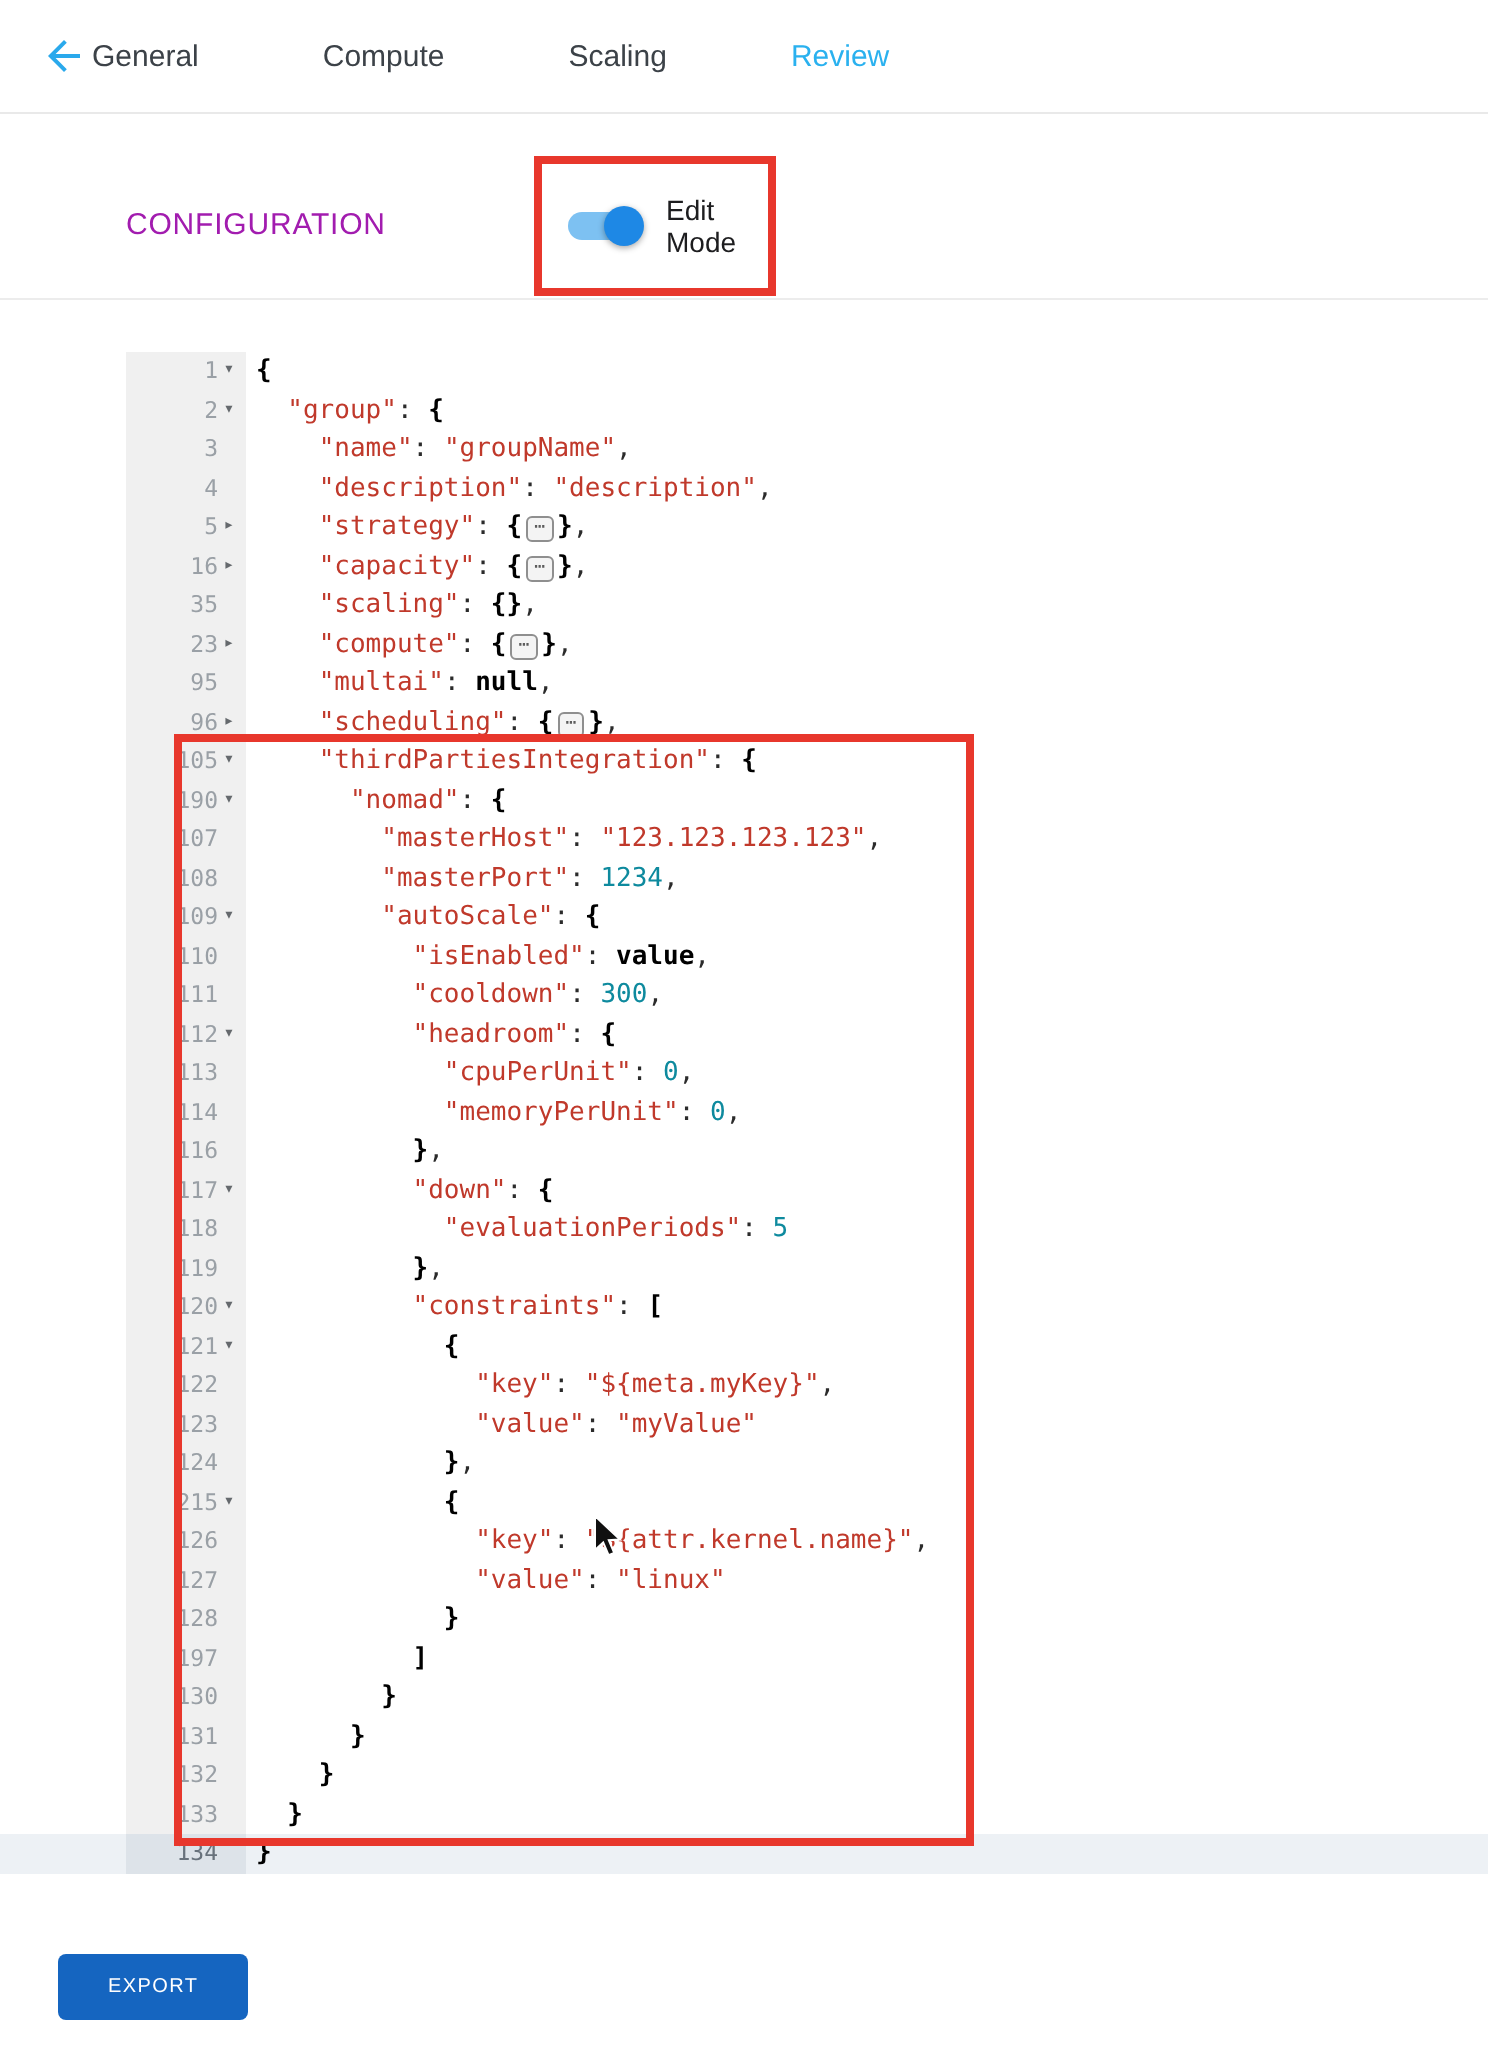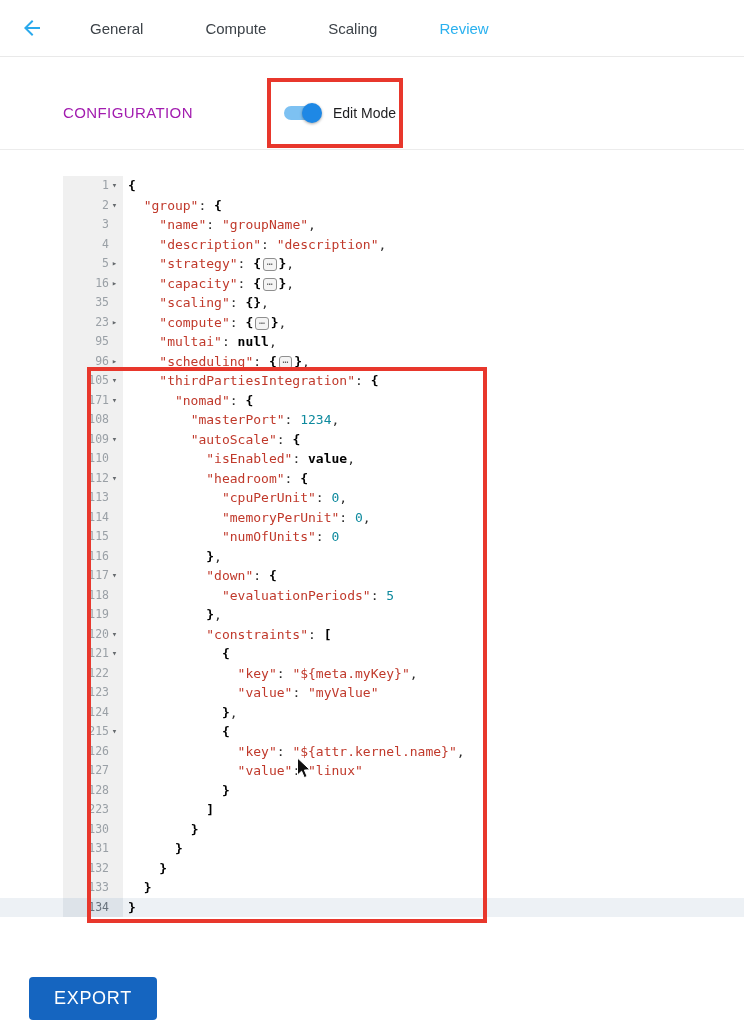--- a/index.html
+++ b/index.html
@@ -1,28 +1,28 @@
 <!DOCTYPE html>
 <html><head>
 <meta charset="utf-8">
 <style>
   * { margin:0; padding:0; box-sizing:border-box; }
   html,body { width:744px; height:1024px; background:#fff; font-family:"Liberation Sans",sans-serif; position:relative; overflow:hidden; }
 
   
   .nav { height:57px; display:flex; align-items:center; border-bottom:1px solid #e9e9e9; padding-left:18px; }
   .back { width:28px; height:28px; display:flex; align-items:center; justify-content:center; cursor:pointer; }
-  .tabs { display:flex; margin-left:44px; column-gap:62px; }
+  .tabs { display:flex; column-gap:62px; }
   .tab { font-size:15px; color:#3c4248; font-weight:500; cursor:pointer; }
   .tab.active { color:#2ab1ef; }
 
   
   .config-row { position:relative; height:93px; border-bottom:1px solid #ececec; }
   .config-title { position:absolute; left:63px; top:47px; font-size:15px; color:#a21caf; letter-spacing:.4px; }
-  .edit-annotation { position:absolute; left:267px; top:21px; width:136px; height:70px; border:4px solid #e8372c; display:flex; align-items:center; padding-left:13px; gap:13px; }
+  .edit-annotation { position:absolute; left:267px; top:21px; width:121px; height:70px; border:4px solid #e8372c; display:flex; align-items:center; padding-left:13px; gap:13px; }
   .switch { position:relative; width:36px; height:20px; cursor:pointer; flex:0 0 36px; }
   .switch .track { position:absolute; left:0; top:3px; width:36px; height:14px; border-radius:7px; background:#7dc1f2; }
   .switch .knob { position:absolute; right:-2px; top:0; width:20px; height:20px; border-radius:50%; background:#1e88e5; box-shadow:0 1px 3px rgba(0,0,0,.35); }
   .edit-label { font-size:14px; color:#1d1d1f; font-weight:500; }
 
   
   .editor { position:relative; margin-top:26px; font-family:"DejaVu Sans Mono",monospace; font-size:13px; }
   .line { display:flex; height:19.5px; line-height:19.5px; white-space:pre; padding-left:63px; }
   .gut { flex:0 0 60px; background:#f0f0f0; color:#9aa0a6; font-size:11.5px; display:flex; justify-content:flex-end; align-items:center; padding-right:3px; }
   .fold { width:11px; font-size:9px; color:#65696d; text-align:center; cursor:pointer; }
@@ -32,21 +32,21 @@
   .tk-n { color:#0e8a9e; }
   .tk-b { color:#000; font-weight:bold; }
   .tk-p { color:#000; font-weight:bold; }
   .tk-t { color:#2b2b2b; }
   .widget { display:inline-block; border:1px solid #8f8f8f; border-radius:3px; background:#f4f4f4; color:#5c5c5c; font-size:9px; line-height:11px; padding:0 3px; margin:0 2px; vertical-align:1px; cursor:pointer; }
   .line.active { background:#edf1f5; }
   .line.active .gut { background:#dde3e9; color:#68727c; }
   .code-annotation { position:absolute; left:87px; top:191px; width:400px; height:556px; border:4px solid #e8372c; pointer-events:none; }
 
   
-  .export-btn { position:absolute; left:29px; top:977px; background:#1565c0; color:#fff; border:none; border-radius:4px; font-family:"Liberation Sans",sans-serif; font-size:18px; font-weight:500; letter-spacing:.7px; padding:11px 25px; cursor:pointer; }
+  .export-btn { position:absolute; left:29px; top:977px; background:#1565c0; color:#fff; border:none; border-radius:4px; font-family:"Liberation Sans",sans-serif; font-size:10px; font-weight:500; letter-spacing:.7px; padding:11px 25px; cursor:pointer; }
 
   
   .cursor { position:absolute; left:296px; top:757px; z-index:10; pointer-events:none; }
 </style>
 </head>
 <body>
 
 <header class="nav">
   <span class="back">
     <svg width="24" height="24" viewBox="0 0 24 24">
@@ -78,42 +78,43 @@
     <div class="line"><span class="gut"><span>2</span><span class="fold">▾</span></span><span class="codeline"><span class="tk-t">  </span><span class="tk-k">"group"</span><span class="tk-t">: </span><span class="tk-p">{</span></span></div>
     <div class="line"><span class="gut"><span>3</span><span class="fold"></span></span><span class="codeline"><span class="tk-t">    </span><span class="tk-k">"name"</span><span class="tk-t">: </span><span class="tk-s">"groupName"</span><span class="tk-t">,</span></span></div>
     <div class="line"><span class="gut"><span>4</span><span class="fold"></span></span><span class="codeline"><span class="tk-t">    </span><span class="tk-k">"description"</span><span class="tk-t">: </span><span class="tk-s">"description"</span><span class="tk-t">,</span></span></div>
     <div class="line"><span class="gut"><span>5</span><span class="fold">▸</span></span><span class="codeline"><span class="tk-t">    </span><span class="tk-k">"strategy"</span><span class="tk-t">: </span><span class="tk-p">{</span><span class="widget">⋯</span><span class="tk-p">}</span><span class="tk-t">,</span></span></div>
     <div class="line"><span class="gut"><span>16</span><span class="fold">▸</span></span><span class="codeline"><span class="tk-t">    </span><span class="tk-k">"capacity"</span><span class="tk-t">: </span><span class="tk-p">{</span><span class="widget">⋯</span><span class="tk-p">}</span><span class="tk-t">,</span></span></div>
     <div class="line"><span class="gut"><span>35</span><span class="fold"></span></span><span class="codeline"><span class="tk-t">    </span><span class="tk-k">"scaling"</span><span class="tk-t">: </span><span class="tk-p">{}</span><span class="tk-t">,</span></span></div>
     <div class="line"><span class="gut"><span>23</span><span class="fold">▸</span></span><span class="codeline"><span class="tk-t">    </span><span class="tk-k">"compute"</span><span class="tk-t">: </span><span class="tk-p">{</span><span class="widget">⋯</span><span class="tk-p">}</span><span class="tk-t">,</span></span></div>
     <div class="line"><span class="gut"><span>95</span><span class="fold"></span></span><span class="codeline"><span class="tk-t">    </span><span class="tk-k">"multai"</span><span class="tk-t">: </span><span class="tk-b">null</span><span class="tk-t">,</span></span></div>
     <div class="line"><span class="gut"><span>96</span><span class="fold">▸</span></span><span class="codeline"><span class="tk-t">    </span><span class="tk-k">"scheduling"</span><span class="tk-t">: </span><span class="tk-p">{</span><span class="widget">⋯</span><span class="tk-p">}</span><span class="tk-t">,</span></span></div>
     <div class="line"><span class="gut"><span>105</span><span class="fold">▾</span></span><span class="codeline"><span class="tk-t">    </span><span class="tk-k">"thirdPartiesIntegration"</span><span class="tk-t">: </span><span class="tk-p">{</span></span></div>
-    <div class="line"><span class="gut"><span>171</span><span class="fold">▾</span></span><span class="codeline"><span class="tk-t">      </span><span class="tk-k">"nomad"</span><span class="tk-t">: </span><span class="tk-p">{</span></span></div>
+    <div class="line"><span class="gut"><span>190</span><span class="fold">▾</span></span><span class="codeline"><span class="tk-t">      </span><span class="tk-k">"nomad"</span><span class="tk-t">: </span><span class="tk-p">{</span></span></div>
+    <div class="line"><span class="gut"><span>107</span><span class="fold"></span></span><span class="codeline"><span class="tk-t">        </span><span class="tk-k">"masterHost"</span><span class="tk-t">: </span><span class="tk-s">"123.123.123.123"</span><span class="tk-t">,</span></span></div>
     <div class="line"><span class="gut"><span>108</span><span class="fold"></span></span><span class="codeline"><span class="tk-t">        </span><span class="tk-k">"masterPort"</span><span class="tk-t">: </span><span class="tk-n">1234</span><span class="tk-t">,</span></span></div>
     <div class="line"><span class="gut"><span>109</span><span class="fold">▾</span></span><span class="codeline"><span class="tk-t">        </span><span class="tk-k">"autoScale"</span><span class="tk-t">: </span><span class="tk-p">{</span></span></div>
     <div class="line"><span class="gut"><span>110</span><span class="fold"></span></span><span class="codeline"><span class="tk-t">          </span><span class="tk-k">"isEnabled"</span><span class="tk-t">: </span><span class="tk-b">value</span><span class="tk-t">,</span></span></div>
+    <div class="line"><span class="gut"><span>111</span><span class="fold"></span></span><span class="codeline"><span class="tk-t">          </span><span class="tk-k">"cooldown"</span><span class="tk-t">: </span><span class="tk-n">300</span><span class="tk-t">,</span></span></div>
     <div class="line"><span class="gut"><span>112</span><span class="fold">▾</span></span><span class="codeline"><span class="tk-t">          </span><span class="tk-k">"headroom"</span><span class="tk-t">: </span><span class="tk-p">{</span></span></div>
     <div class="line"><span class="gut"><span>113</span><span class="fold"></span></span><span class="codeline"><span class="tk-t">            </span><span class="tk-k">"cpuPerUnit"</span><span class="tk-t">: </span><span class="tk-n">0</span><span class="tk-t">,</span></span></div>
     <div class="line"><span class="gut"><span>114</span><span class="fold"></span></span><span class="codeline"><span class="tk-t">            </span><span class="tk-k">"memoryPerUnit"</span><span class="tk-t">: </span><span class="tk-n">0</span><span class="tk-t">,</span></span></div>
-    <div class="line"><span class="gut"><span>115</span><span class="fold"></span></span><span class="codeline"><span class="tk-t">            </span><span class="tk-k">"numOfUnits"</span><span class="tk-t">: </span><span class="tk-n">0</span></span></div>
     <div class="line"><span class="gut"><span>116</span><span class="fold"></span></span><span class="codeline"><span class="tk-t">          </span><span class="tk-p">}</span><span class="tk-t">,</span></span></div>
     <div class="line"><span class="gut"><span>117</span><span class="fold">▾</span></span><span class="codeline"><span class="tk-t">          </span><span class="tk-k">"down"</span><span class="tk-t">: </span><span class="tk-p">{</span></span></div>
     <div class="line"><span class="gut"><span>118</span><span class="fold"></span></span><span class="codeline"><span class="tk-t">            </span><span class="tk-k">"evaluationPeriods"</span><span class="tk-t">: </span><span class="tk-n">5</span></span></div>
     <div class="line"><span class="gut"><span>119</span><span class="fold"></span></span><span class="codeline"><span class="tk-t">          </span><span class="tk-p">}</span><span class="tk-t">,</span></span></div>
     <div class="line"><span class="gut"><span>120</span><span class="fold">▾</span></span><span class="codeline"><span class="tk-t">          </span><span class="tk-k">"constraints"</span><span class="tk-t">: </span><span class="tk-p">[</span></span></div>
     <div class="line"><span class="gut"><span>121</span><span class="fold">▾</span></span><span class="codeline"><span class="tk-t">            </span><span class="tk-p">{</span></span></div>
     <div class="line"><span class="gut"><span>122</span><span class="fold"></span></span><span class="codeline"><span class="tk-t">              </span><span class="tk-k">"key"</span><span class="tk-t">: </span><span class="tk-s">"${meta.myKey}"</span><span class="tk-t">,</span></span></div>
     <div class="line"><span class="gut"><span>123</span><span class="fold"></span></span><span class="codeline"><span class="tk-t">              </span><span class="tk-k">"value"</span><span class="tk-t">: </span><span class="tk-s">"myValue"</span></span></div>
     <div class="line"><span class="gut"><span>124</span><span class="fold"></span></span><span class="codeline"><span class="tk-t">            </span><span class="tk-p">}</span><span class="tk-t">,</span></span></div>
     <div class="line"><span class="gut"><span>215</span><span class="fold">▾</span></span><span class="codeline"><span class="tk-t">            </span><span class="tk-p">{</span></span></div>
     <div class="line"><span class="gut"><span>126</span><span class="fold"></span></span><span class="codeline"><span class="tk-t">              </span><span class="tk-k">"key"</span><span class="tk-t">: </span><span class="tk-s">"${attr.kernel.name}"</span><span class="tk-t">,</span></span></div>
     <div class="line"><span class="gut"><span>127</span><span class="fold"></span></span><span class="codeline"><span class="tk-t">              </span><span class="tk-k">"value"</span><span class="tk-t">: </span><span class="tk-s">"linux"</span></span></div>
     <div class="line"><span class="gut"><span>128</span><span class="fold"></span></span><span class="codeline"><span class="tk-t">            </span><span class="tk-p">}</span></span></div>
-    <div class="line"><span class="gut"><span>223</span><span class="fold"></span></span><span class="codeline"><span class="tk-t">          </span><span class="tk-p">]</span></span></div>
+    <div class="line"><span class="gut"><span>197</span><span class="fold"></span></span><span class="codeline"><span class="tk-t">          </span><span class="tk-p">]</span></span></div>
     <div class="line"><span class="gut"><span>130</span><span class="fold"></span></span><span class="codeline"><span class="tk-t">        </span><span class="tk-p">}</span></span></div>
     <div class="line"><span class="gut"><span>131</span><span class="fold"></span></span><span class="codeline"><span class="tk-t">      </span><span class="tk-p">}</span></span></div>
     <div class="line"><span class="gut"><span>132</span><span class="fold"></span></span><span class="codeline"><span class="tk-t">    </span><span class="tk-p">}</span></span></div>
     <div class="line"><span class="gut"><span>133</span><span class="fold"></span></span><span class="codeline"><span class="tk-t">  </span><span class="tk-p">}</span></span></div>
     <div class="line active"><span class="gut"><span>134</span><span class="fold"></span></span><span class="codeline"><span class="tk-p">}</span></span></div>
   </div>
 
 <span class="cursor">
   <svg width="17" height="23" viewBox="0 0 17 23">
     <path d="M1.5 1 L1.5 18 L5.6 14.2 L8.3 20.6 L11.1 19.4 L8.4 13.1 L14 12.8 Z" fill="#101010" stroke="#fff" stroke-width="1"></path>

